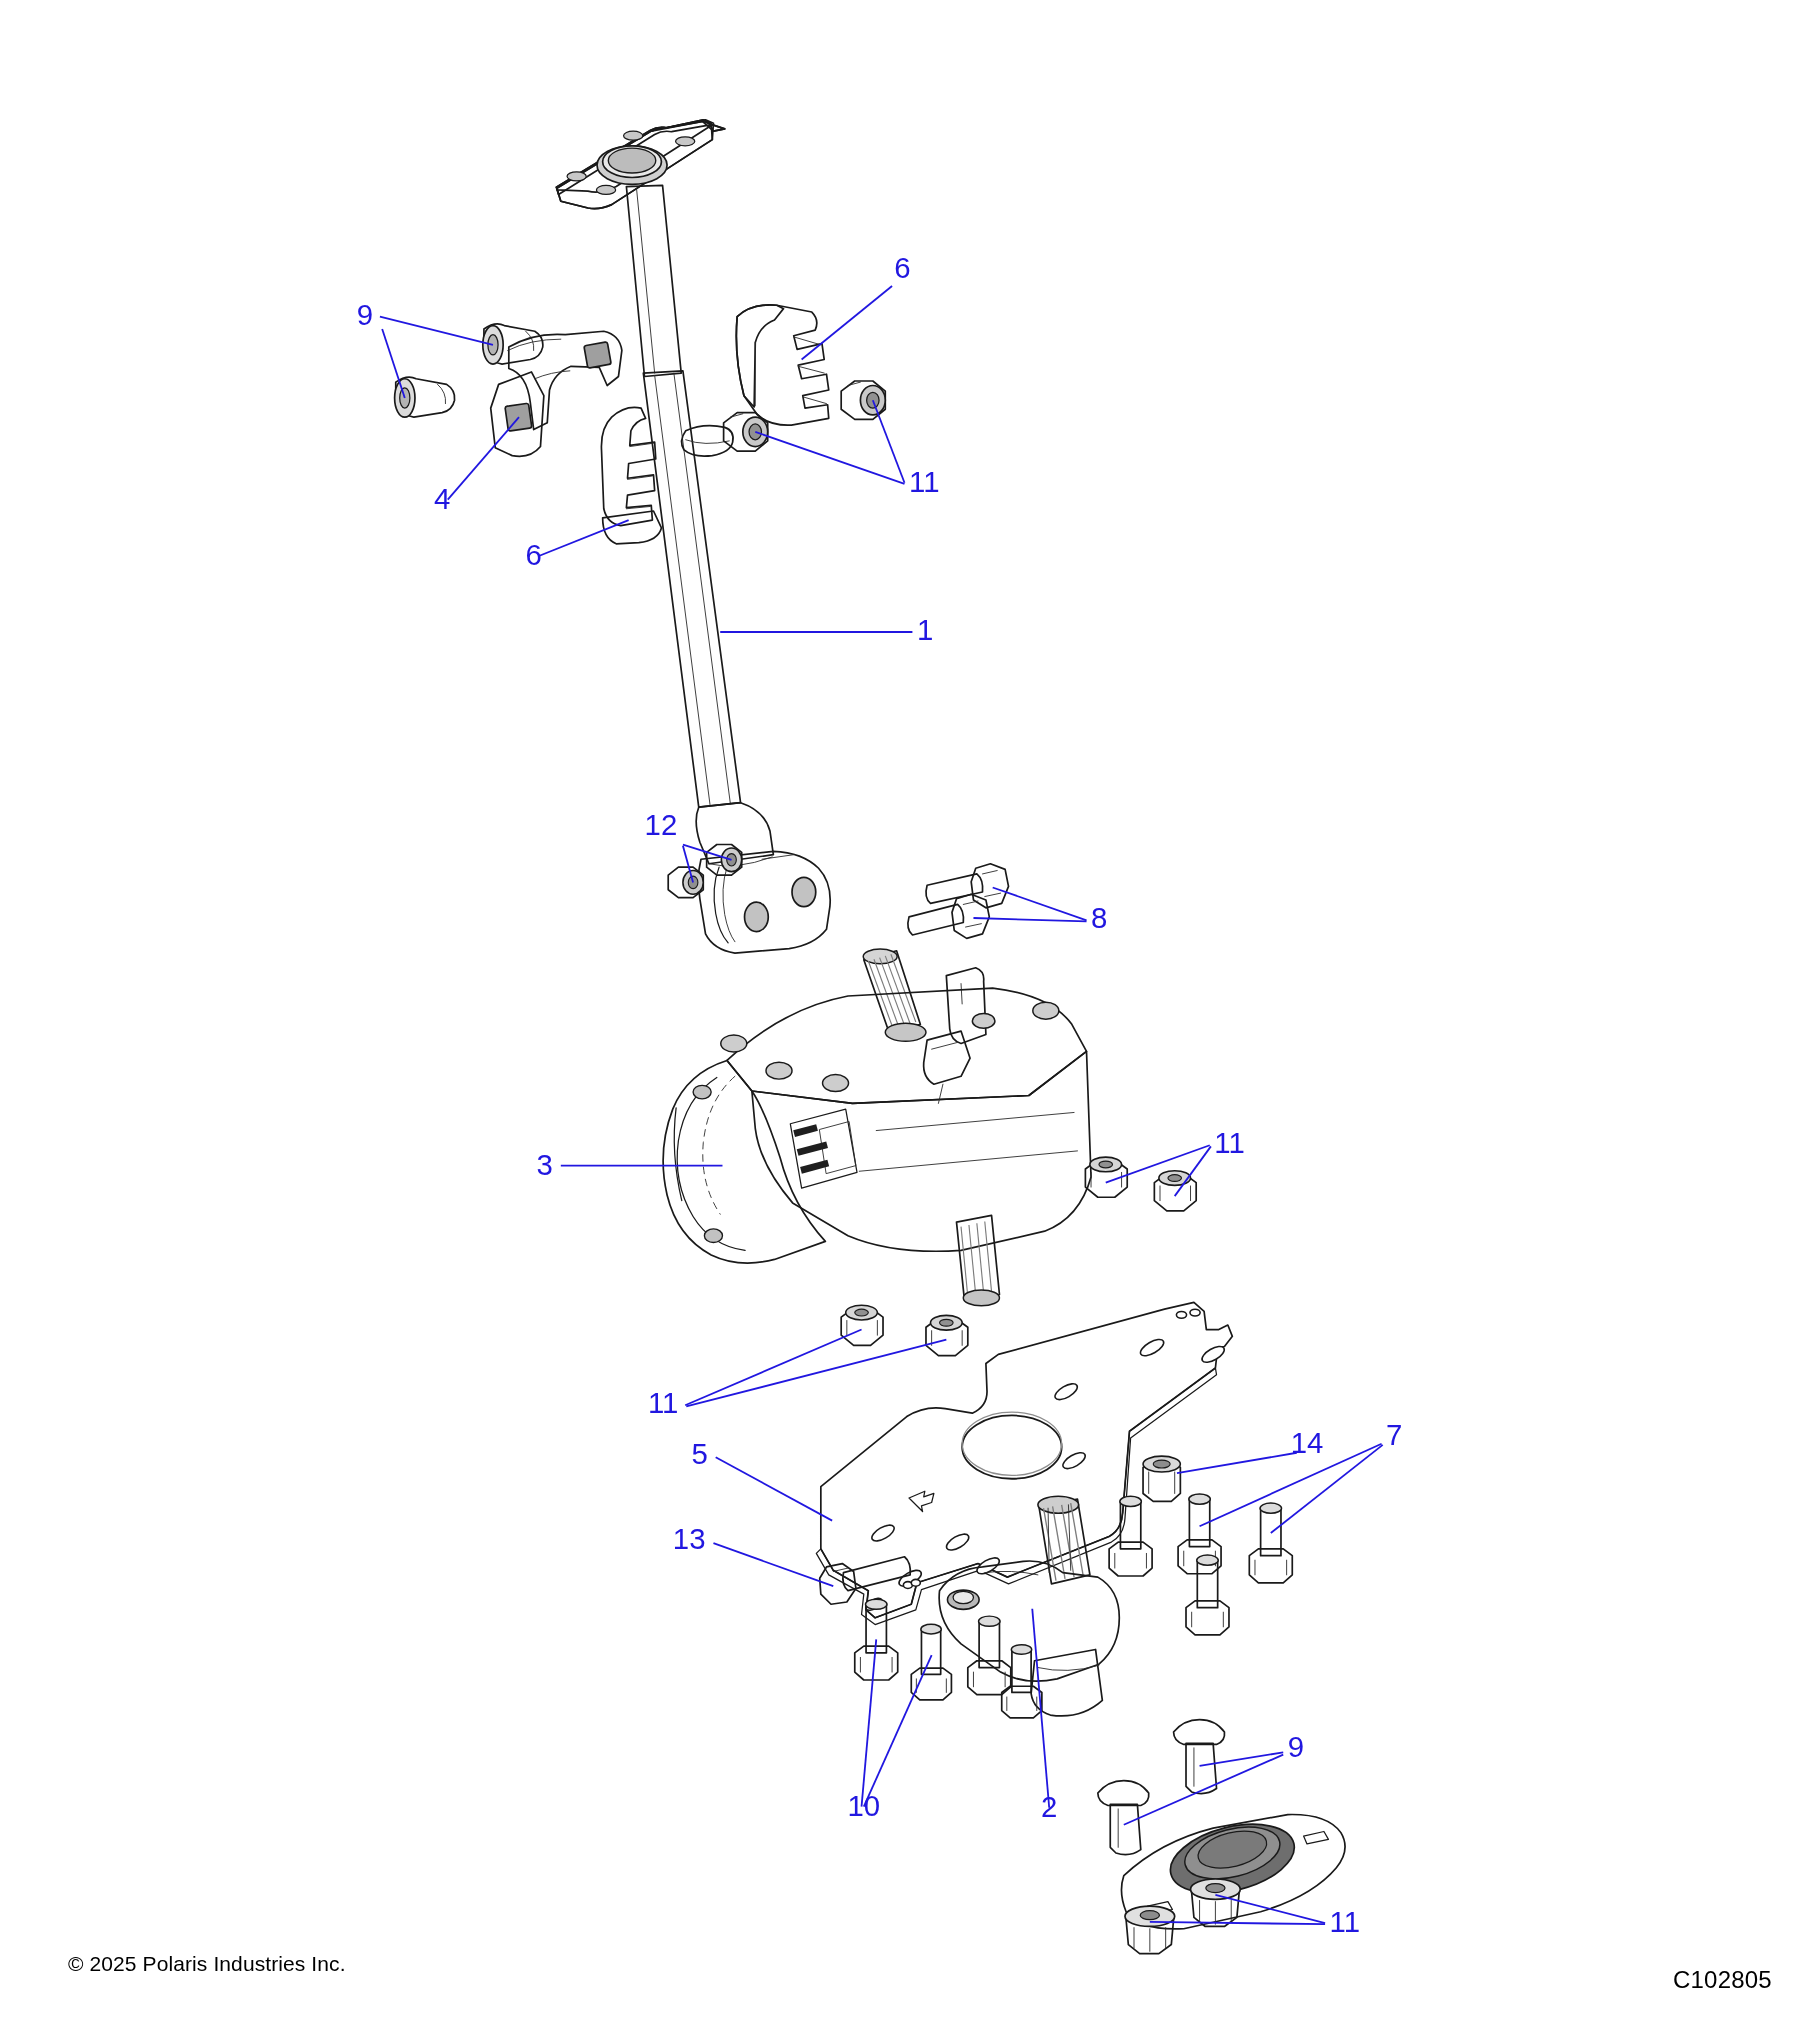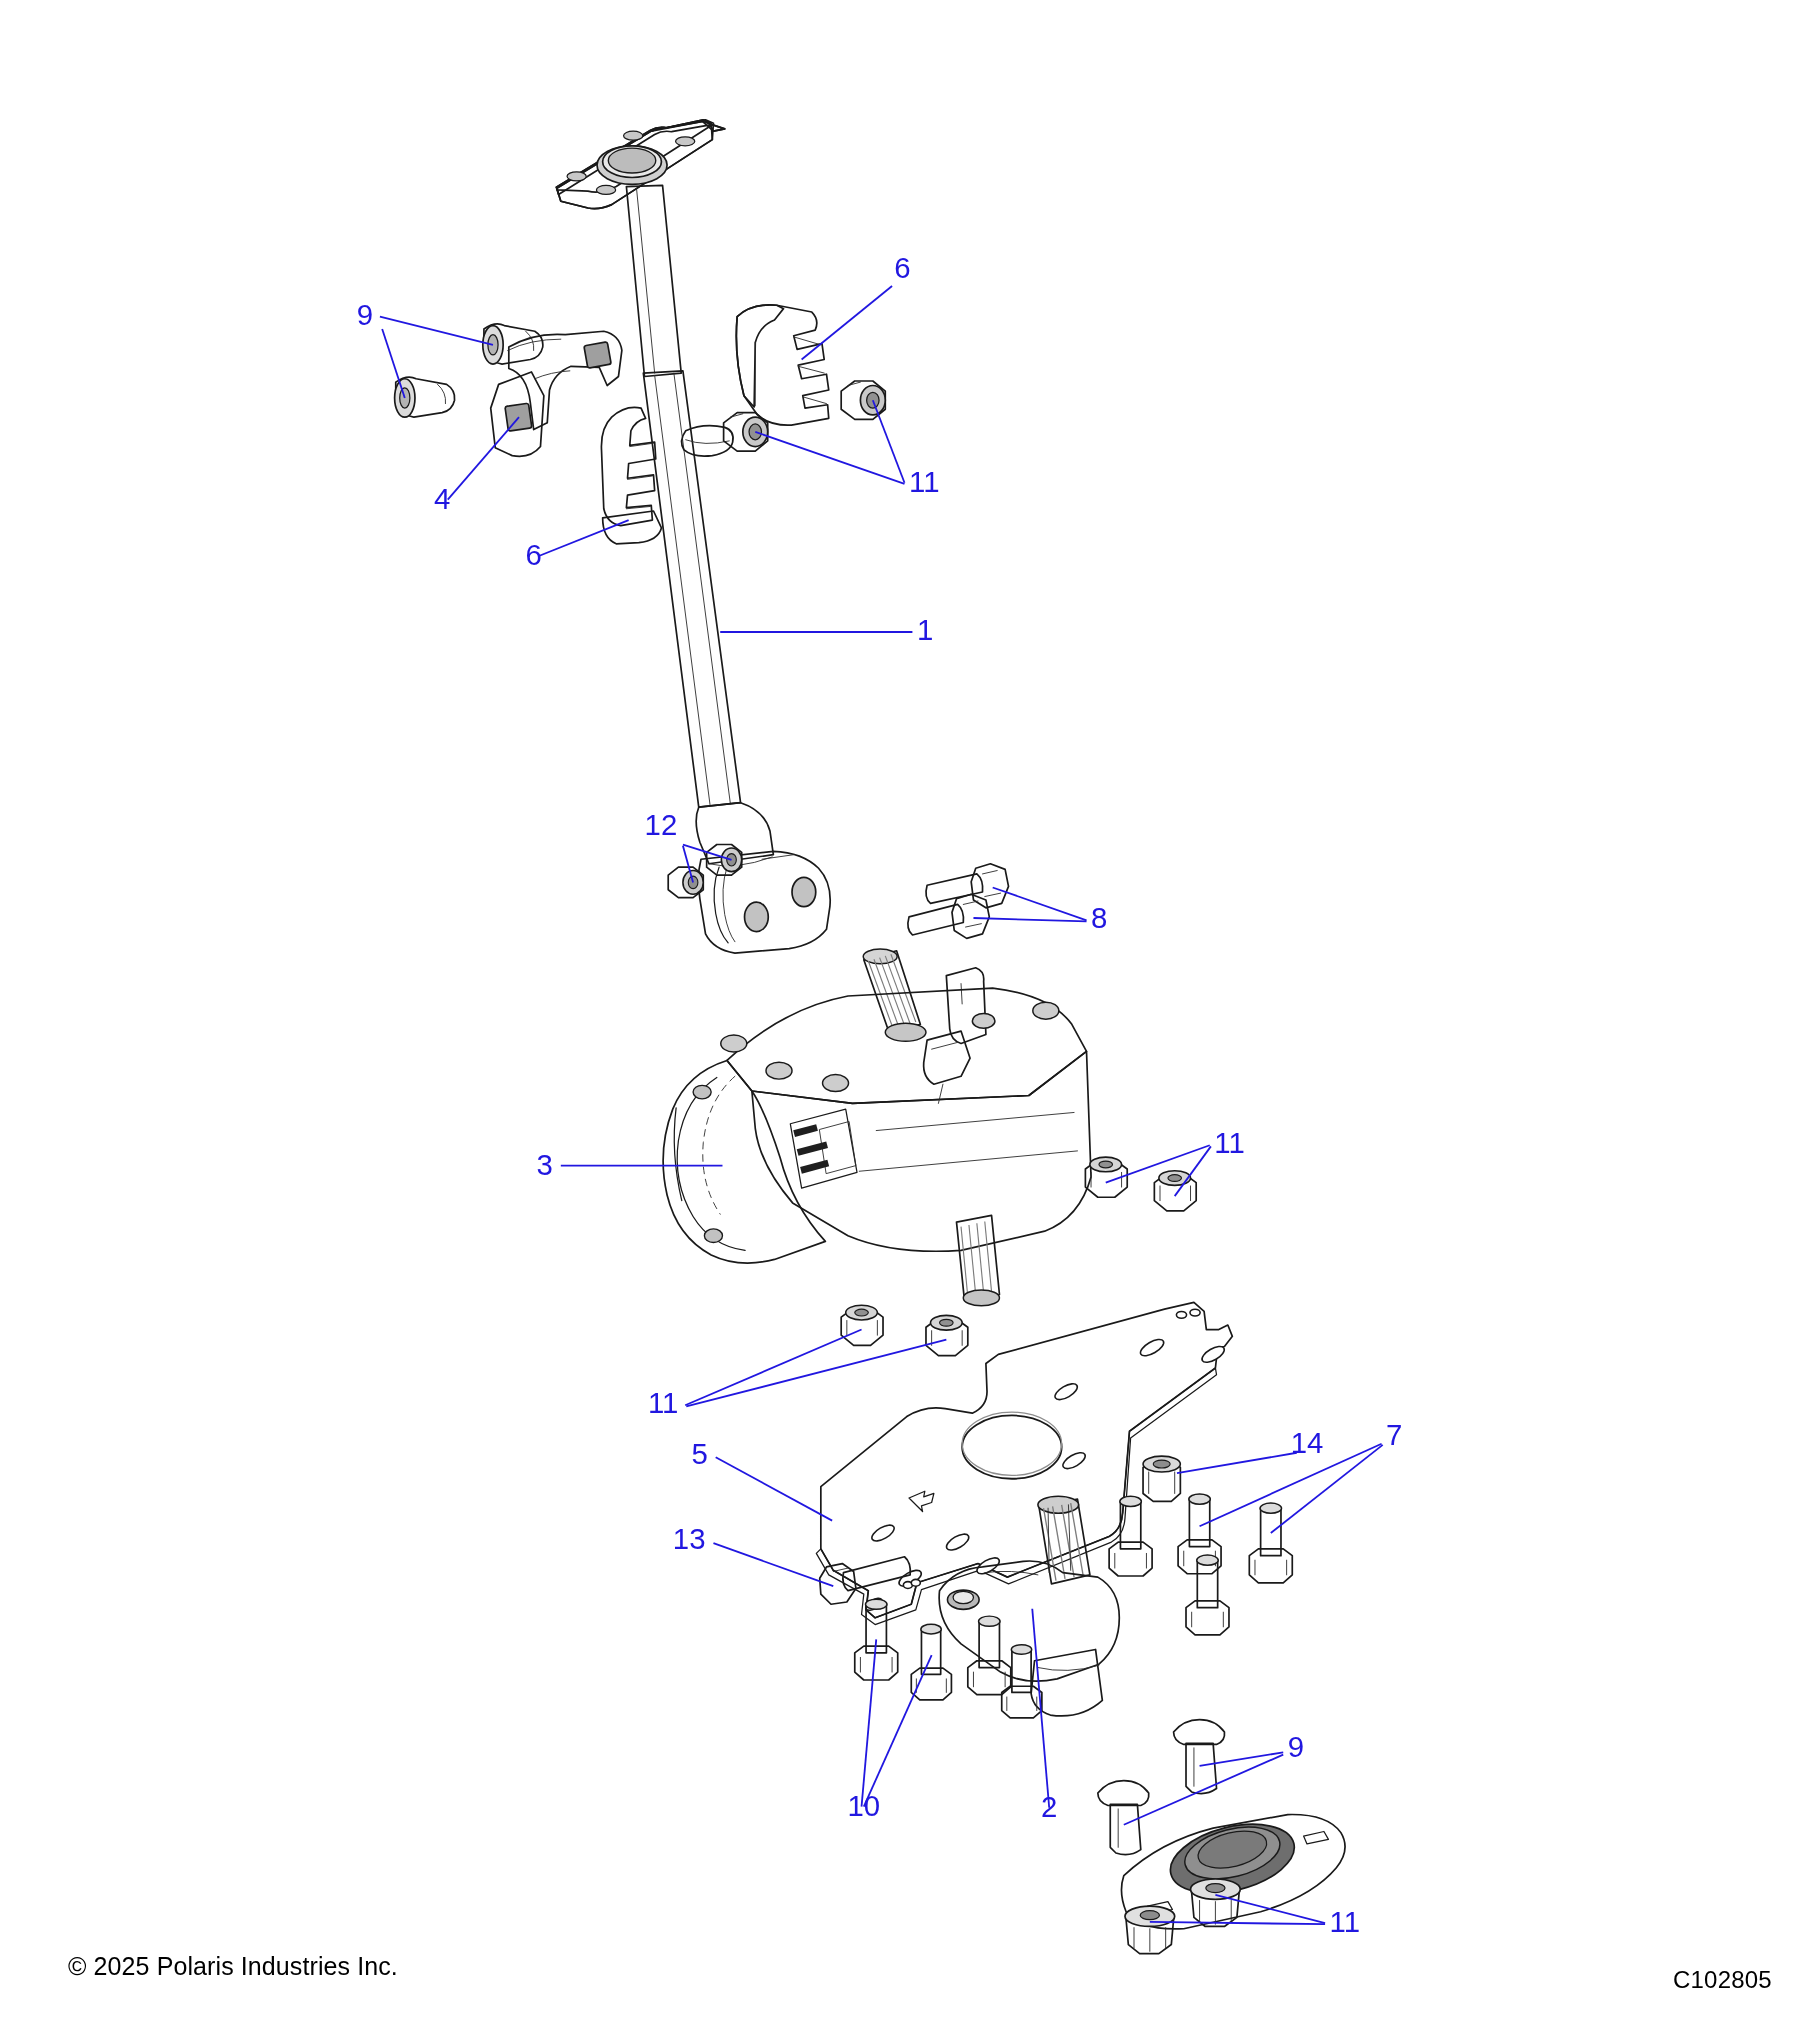--- a/index.html
+++ b/index.html
@@ -1,21 +1,21 @@
 <!DOCTYPE html>
 <html style="font-size:9px"><head>
 <meta charset="utf-8">
 <style>
   html,body{margin:0;padding:0;background:#ffffff;}
   body{width:1809px;height:2035px;font-family:"Liberation Sans",sans-serif;position:relative;overflow:hidden;}
   #sheet{position:absolute;inset:0;width:1809px;height:2035px;}
   .copyright{
     position:absolute;left:68px;top:1952px;
     font-family:"Liberation Sans",sans-serif;
-    font-size:25px;color:#000000;letter-spacing:0.1px;white-space:nowrap;
+    font-size:21px;color:#000000;letter-spacing:0.1px;white-space:nowrap;
   }
   .sheetid{
     position:absolute;left:1673px;top:1966px;
     font-family:"Liberation Sans",sans-serif;
     font-size:24px;color:#000000;letter-spacing:0.2px;white-space:nowrap;
   }
   svg{display:block;}
   .callout-text{
     font-family:"Liberation Sans",sans-serif;
     font-size:52px;

